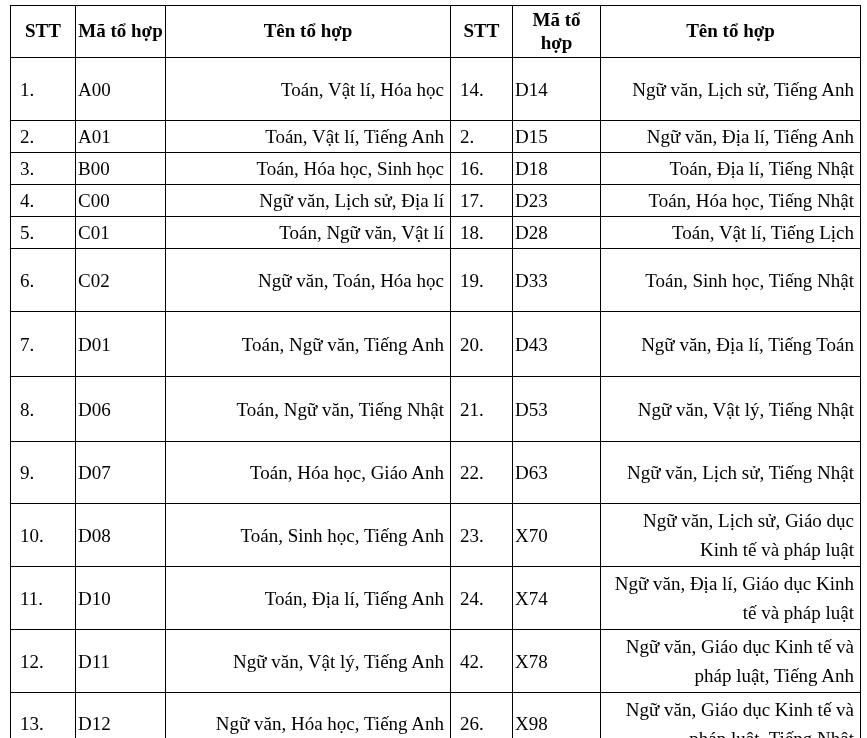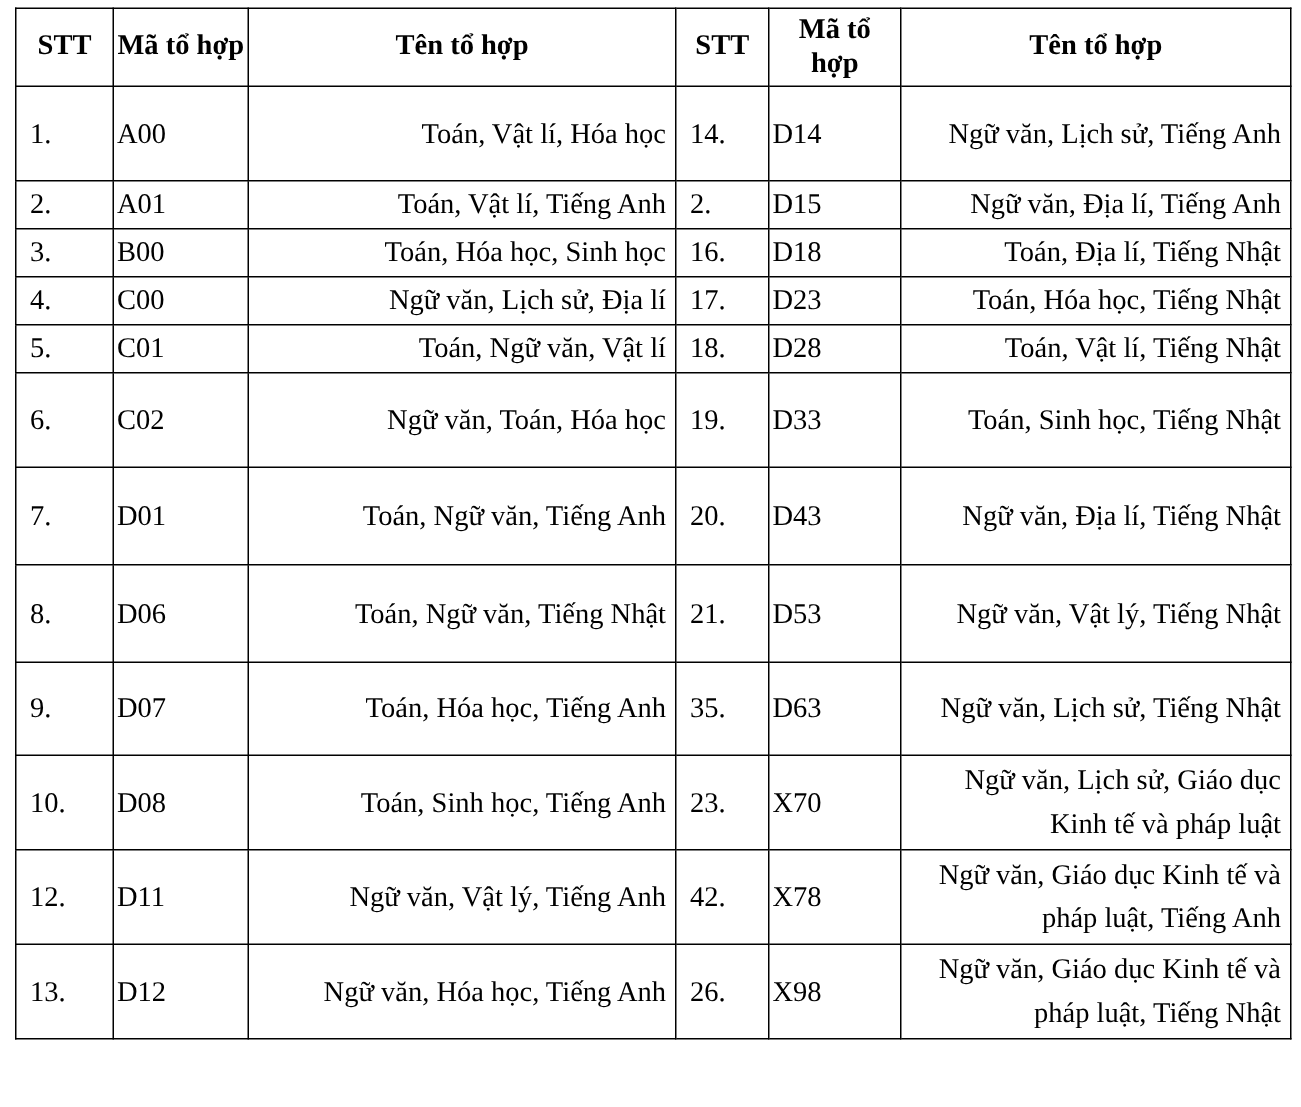--- a/index.html
+++ b/index.html
@@ -125,63 +125,71 @@
     <td class="c-stt">17.</td>
     <td class="c-code">D23</td>
     <td class="c-name">Toán, Hóa học, Tiếng Nhật</td>
   </tr>
         <tr>
     <td class="c-stt">5.</td>
     <td class="c-code">C01</td>
     <td class="c-name">Toán, Ngữ văn, Vật lí</td>
     <td class="c-stt">18.</td>
     <td class="c-code">D28</td>
-    <td class="c-name">Toán, Vật lí, Tiếng Nhật</td>
+    <td class="c-name">Toán, Vật lí, Tiếng Lịch</td>
   </tr>
         <tr>
     <td class="c-stt">6.</td>
     <td class="c-code">C02</td>
     <td class="c-name">Ngữ văn, Toán, Hóa học</td>
     <td class="c-stt">19.</td>
     <td class="c-code">D33</td>
     <td class="c-name">Toán, Sinh học, Tiếng Nhật</td>
   </tr>
         <tr>
     <td class="c-stt">7.</td>
     <td class="c-code">D01</td>
     <td class="c-name">Toán, Ngữ văn, Tiếng Anh</td>
     <td class="c-stt">20.</td>
     <td class="c-code">D43</td>
-    <td class="c-name">Ngữ văn, Địa lí, Tiếng Nhật</td>
+    <td class="c-name">Ngữ văn, Địa lí, Tiếng Toán</td>
   </tr>
         <tr>
     <td class="c-stt">8.</td>
     <td class="c-code">D06</td>
     <td class="c-name">Toán, Ngữ văn, Tiếng Nhật</td>
     <td class="c-stt">21.</td>
     <td class="c-code">D53</td>
     <td class="c-name">Ngữ văn, Vật lý, Tiếng Nhật</td>
   </tr>
         <tr>
     <td class="c-stt">9.</td>
     <td class="c-code">D07</td>
-    <td class="c-name">Toán, Hóa học, Tiếng Anh</td>
-    <td class="c-stt">35.</td>
+    <td class="c-name">Toán, Hóa học, Giáo Anh</td>
+    <td class="c-stt">22.</td>
     <td class="c-code">D63</td>
     <td class="c-name">Ngữ văn, Lịch sử, Tiếng Nhật</td>
   </tr>
         <tr>
     <td class="c-stt">10.</td>
     <td class="c-code">D08</td>
     <td class="c-name">Toán, Sinh học, Tiếng Anh</td>
     <td class="c-stt">23.</td>
     <td class="c-code">X70</td>
     <td class="c-name">Ngữ văn, Lịch sử, Giáo dục Kinh tế và pháp luật</td>
   </tr>
         <tr>
+    <td class="c-stt">11.</td>
+    <td class="c-code">D10</td>
+    <td class="c-name">Toán, Địa lí, Tiếng Anh</td>
+    <td class="c-stt">24.</td>
+    <td class="c-code">X74</td>
+    <td class="c-name">Ngữ văn, Địa lí, Giáo dục Kinh tế và pháp luật</td>
+  </tr>
+        <tr>
     <td class="c-stt">12.</td>
     <td class="c-code">D11</td>
     <td class="c-name">Ngữ văn, Vật lý, Tiếng Anh</td>
     <td class="c-stt">42.</td>
     <td class="c-code">X78</td>
     <td class="c-name">Ngữ văn, Giáo dục Kinh tế và pháp luật, Tiếng Anh</td>
   </tr>
         <tr>
     <td class="c-stt">13.</td>
     <td class="c-code">D12</td>

